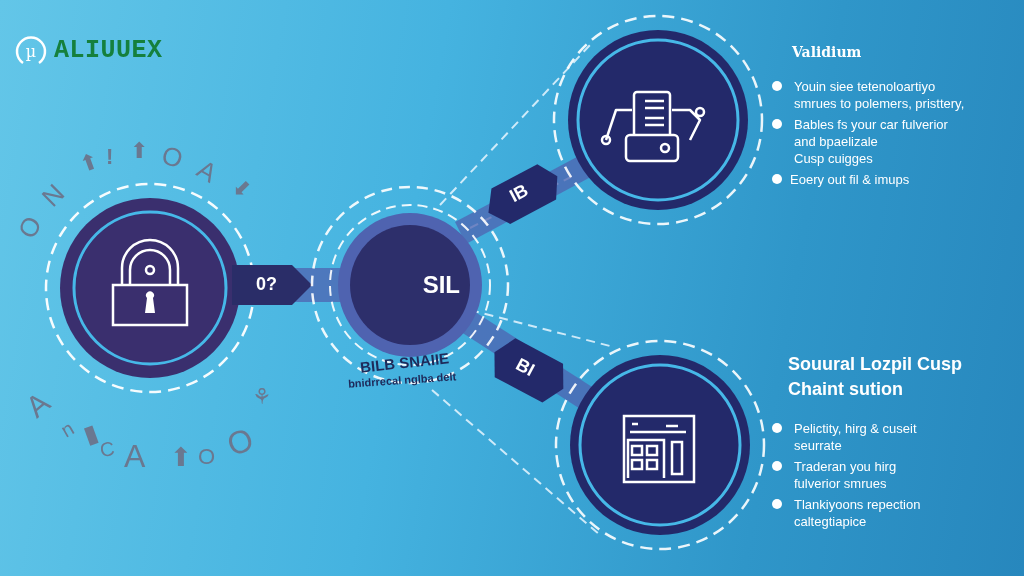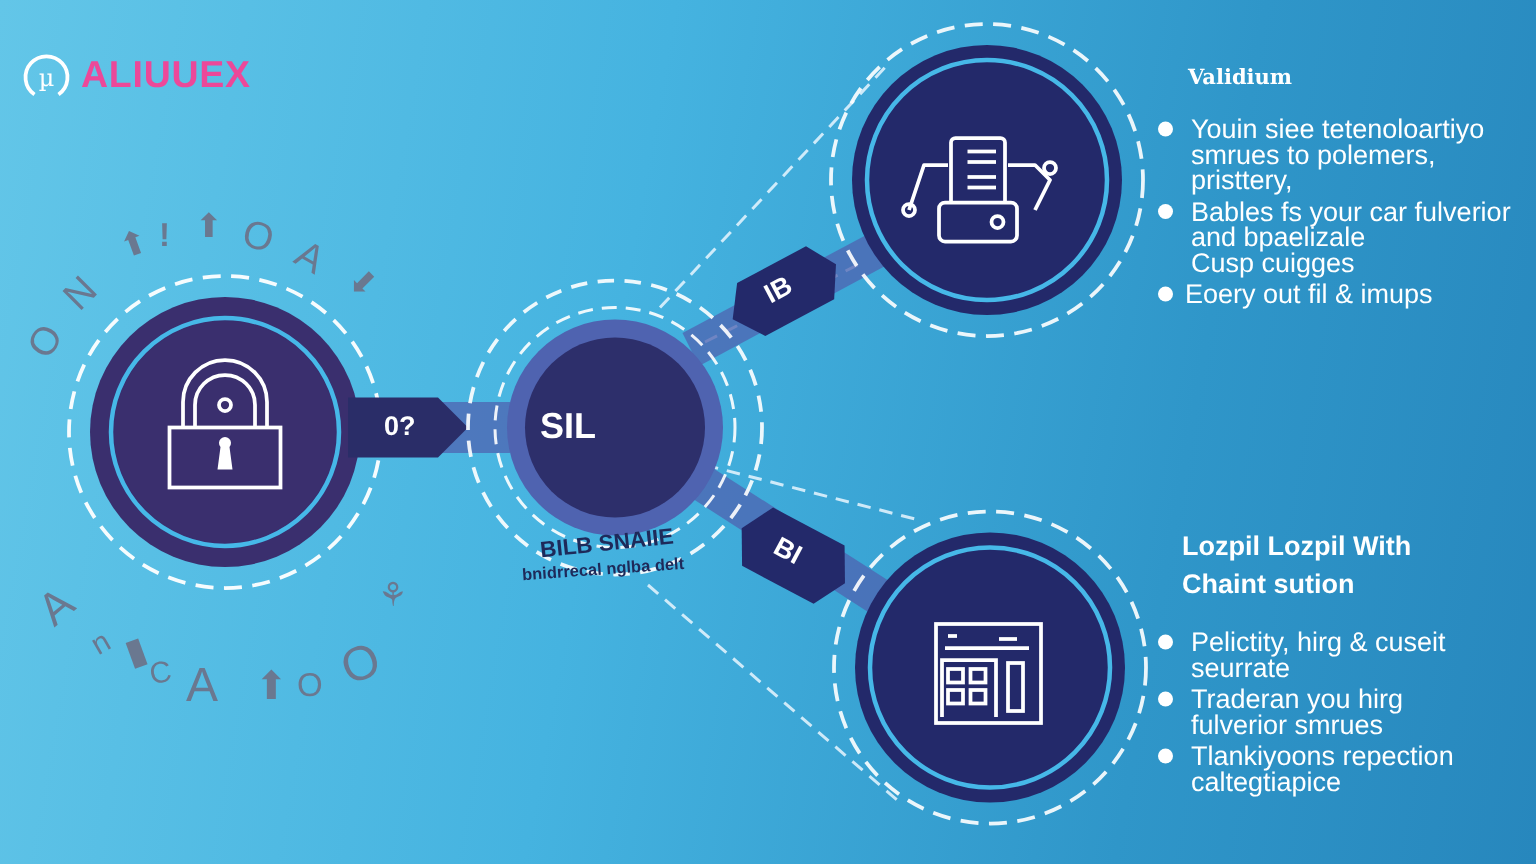--- a/index.html
+++ b/index.html
@@ -5,26 +5,26 @@
   html, body { margin:0; padding:0; }
   body {
     width:1024px; height:576px; overflow:hidden; position:relative;
     background: linear-gradient(100deg, #63c6e8 0%, #45b3e0 40%, #2f96c9 75%, #2787bd 100%);
     font-family: "Liberation Sans", sans-serif;
   }
   .abs { position:absolute; }
   svg.canvas { position:absolute; left:0; top:0; }
   .logo { left:14px; top:33px; display:flex; align-items:center; gap:6px; color:#fff; }
   .logo-mark { width:34px; height:34px; }
-  .logo-text { font-weight:bold; font-size:25px; letter-spacing:0.5px; color:#ec4899; }
-  .hub-label { color:#fff; font-size:24px; font-weight:bold; text-align:left; width:100px; }
+  .logo-text { font-weight:bold; font-size:25px; letter-spacing:0.5px; color:#15803d;font-family:Liberation Mono, monospace; }
+  .hub-label { color:#fff; font-size:24px; font-weight:bold; text-align:right; width:100px; }
   .badge-text { color:#fff; font-weight:bold; font-size:18px; }
   .panel-title-serif { font-family:"DejaVu Serif", serif; font-weight:bold; font-size:14px; color:#fff; }
   .panel-title { font-weight:bold; font-size:18px; color:#fff; line-height:25px; }
-  .bullets { list-style:none; margin:0; padding:0; color:#fff; font-size:18px; line-height:17px; }
+  .bullets { list-style:none; margin:0; padding:0; color:#fff; font-size:13px; line-height:17px; }
   .bullets li { position:relative; padding-left:26px; margin-bottom:4px; }
   .bullets li .dot { position:absolute; left:4px; top:3px; width:10px; height:10px; border-radius:50%; background:#fff; }
   .sub-label { color:#1e2a5a; font-weight:bold; }
   .ring-char { position:absolute; color:#6a7890; font-size:26px; font-weight:normal; }
 </style>
 </head>
 <body>
 
 <svg class="canvas" width="1024" height="576" viewBox="0 0 1024 576">
 
@@ -164,21 +164,21 @@
       <div>Cusp cuigges</div>
     </li>
     <li>
       <span class="dot"></span>
       <div style="margin-left:-4px">Eoery out fil &amp; imups</div>
     </li>
   </ul>
 </div>
 
 <div class="abs" style="left:768px;top:352px;width:250px;">
-  <div class="panel-title" style="margin-left:20px;">Lozpil Lozpil With</div>
+  <div class="panel-title" style="margin-left:20px;">Souural Lozpil Cusp</div>
   <div class="panel-title" style="margin-left:20px;margin-bottom:18px;">Chaint sution</div>
   <ul class="bullets">
     <li>
       <span class="dot"></span>
       <div>Pelictity, hirg &amp; cuseit</div>
       <div>seurrate</div>
     </li>
     <li>
       <span class="dot"></span>
       <div>Traderan you hirg</div>

